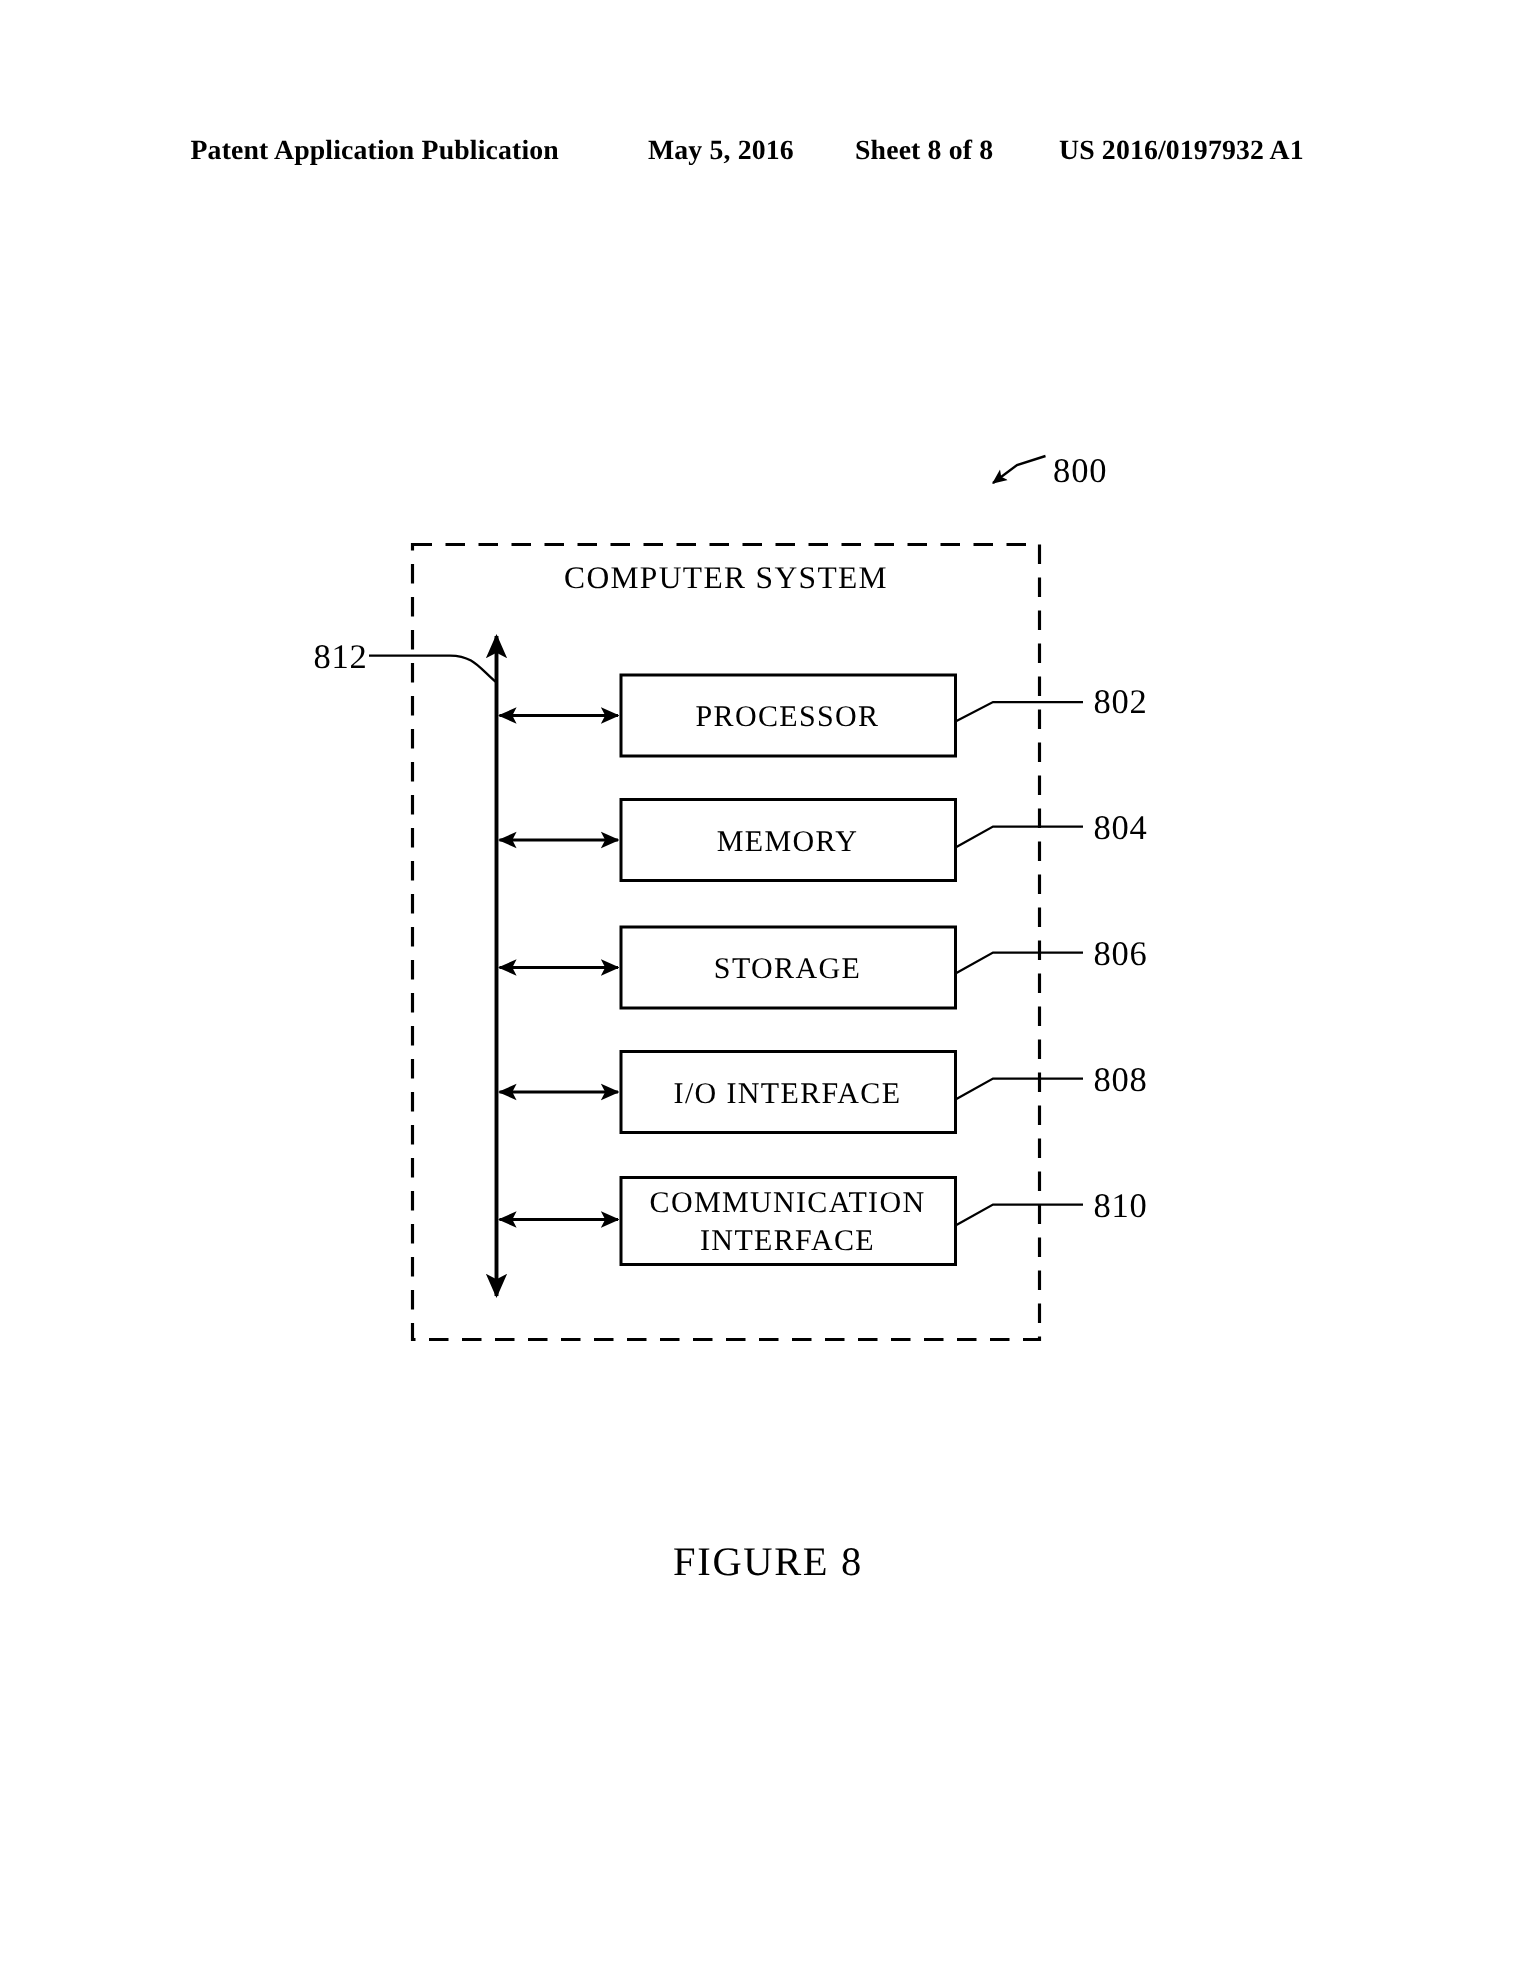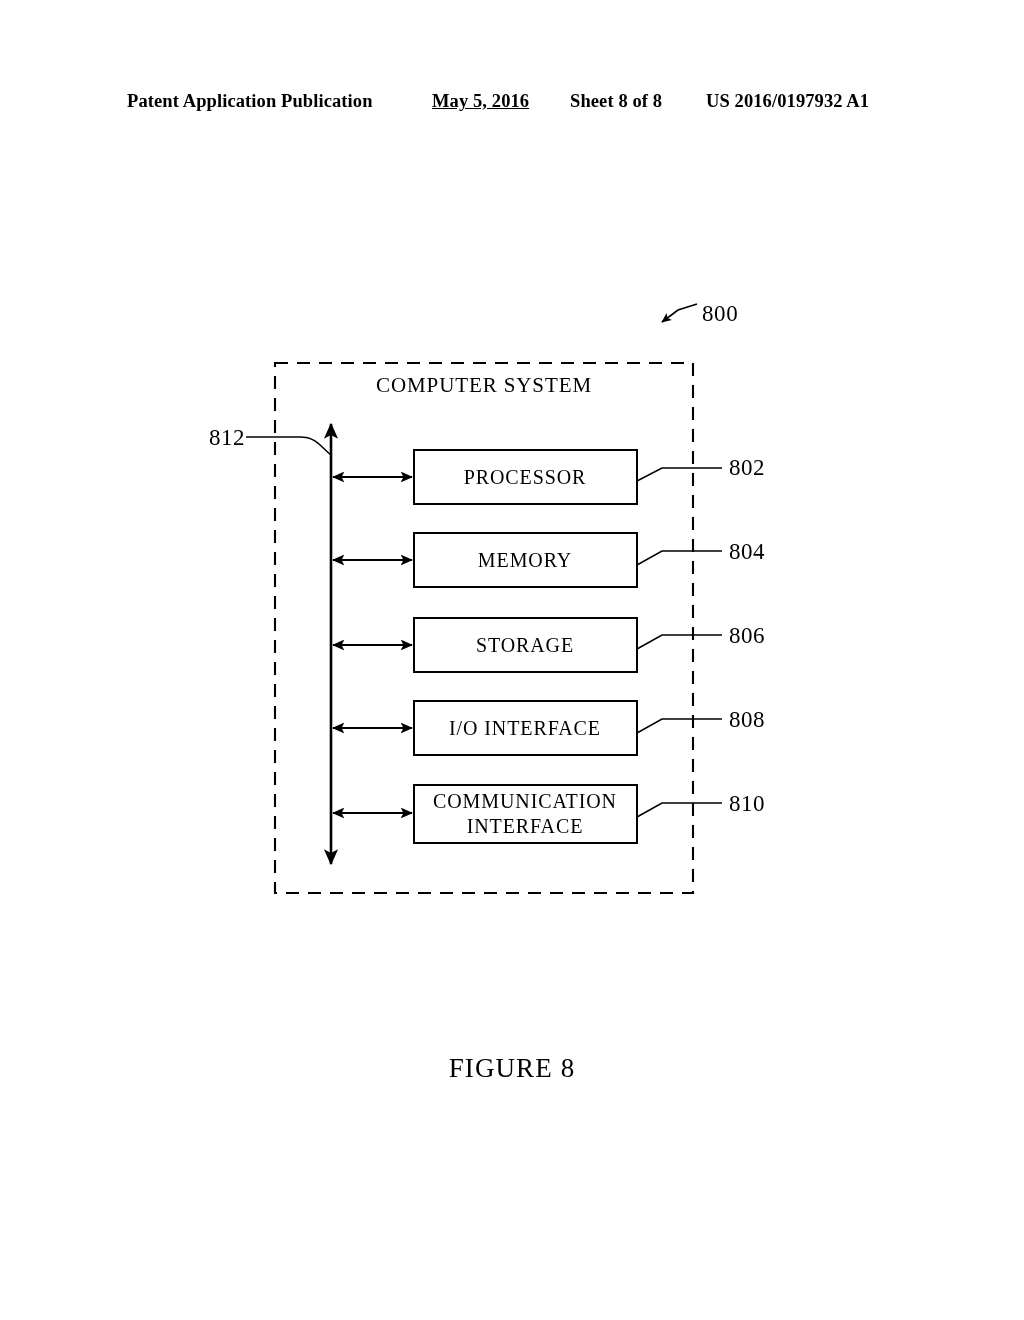--- a/index.html
+++ b/index.html
@@ -32,39 +32,39 @@
     letter-spacing: 0.1px;
     white-space: nowrap;
   }
   .pub-header > span {
     position: absolute;
     top: 0;
     display: block;
     line-height: 26px;
   }
   .hdr-pub    { left: 127px; }
-  .hdr-date   { left: 432px; text-decoration: underline; }
+  .hdr-date   { left: 432px; }
   .hdr-sheet  { left: 570px; }
   .hdr-number { left: 706px; }
 
   
   #figure {
     position: absolute;
     top: 0;
     left: 0;
     width: 1024px;
     height: 1320px;
   }
   #figure svg {
     display: block;
   }
 
   .fig-caption {
     position: absolute;
-    top: 1053px;
+    top: 1026px;
     left: 0;
     width: 1024px;
     text-align: center;
     font-size: 27px;
     letter-spacing: 1.1px;
   }
 </style>
 </head>
 <body>
 

